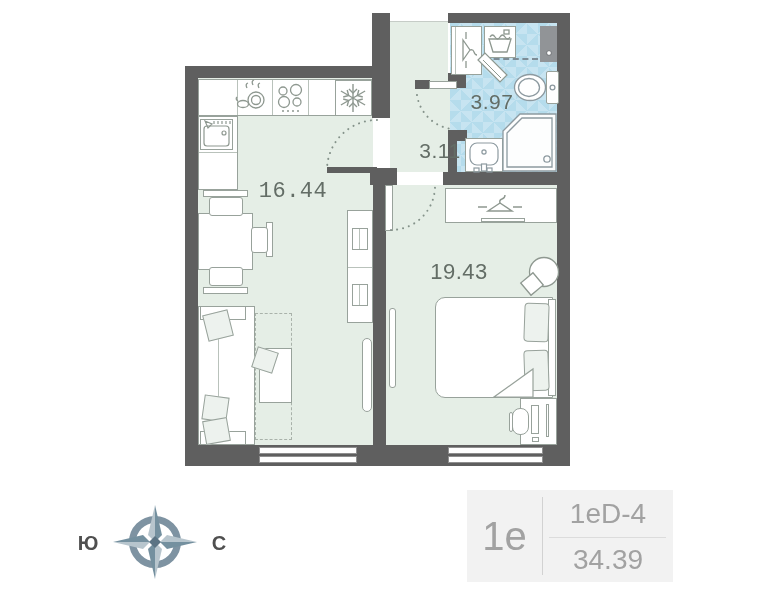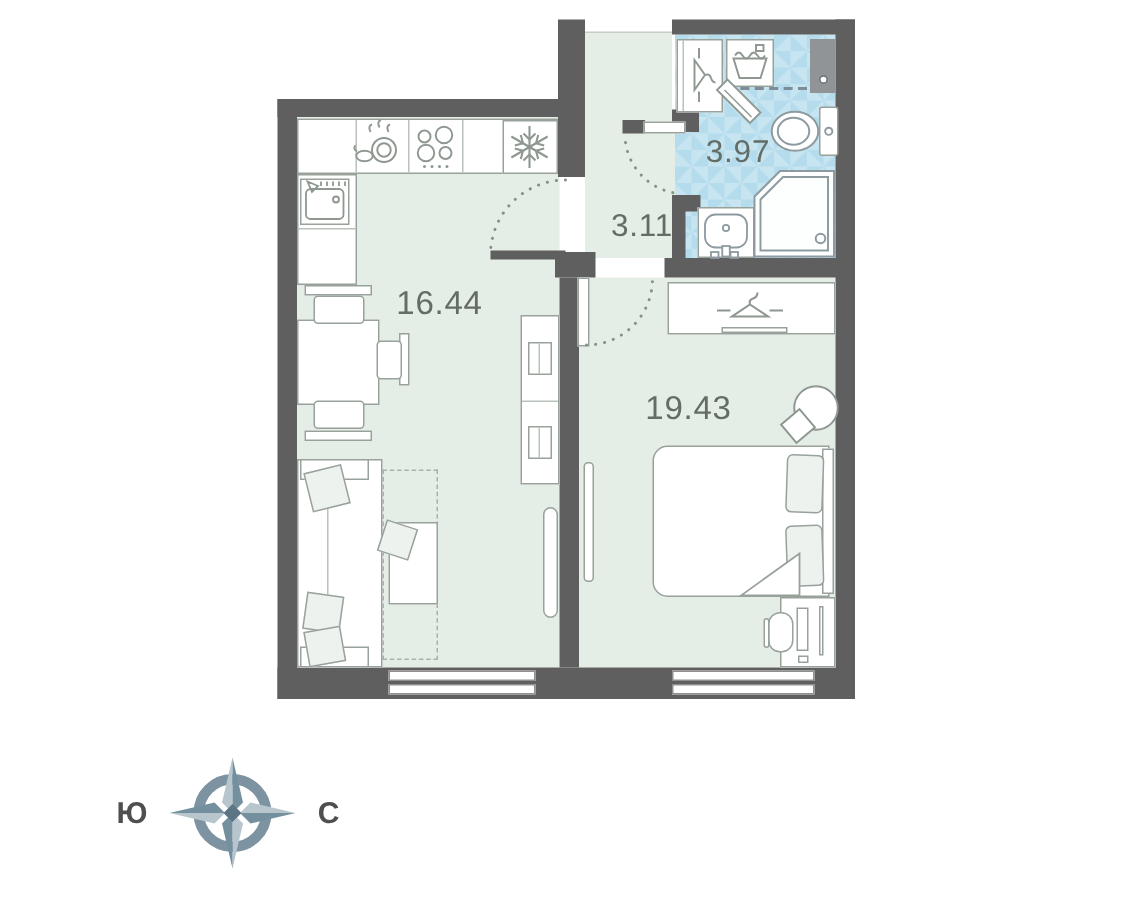--- a/index.html
+++ b/index.html
@@ -232,22 +232,29 @@
         <polygon points="197,542 167,549 160,542" fill="#74909f"></polygon>
         <polygon points="155,579 162,549 155,542" fill="#b7c5cd"></polygon>
         <polygon points="155,579 148,549 155,542" fill="#74909f"></polygon>
         <polygon points="113,542 143,549 150,542" fill="#b7c5cd"></polygon>
         <polygon points="113,542 143,535 150,542" fill="#74909f"></polygon>
         <polygon points="155,536 161,542 155,548 149,542" fill="#5c7484"></polygon>
       </g>
     </g>
   </svg>
 
-  <div class="abs lbl" style="left:293px;top:202px;">16.44</div>
-  <div class="abs lbl" style="left:428px;top:151px;font-size:21px;">3.11</div>
+  <div class="abs lbl" style="left:293px;top:191px;font-family:Liberation Mono, monospace;">16.44</div>
+  <div class="abs lbl" style="left:440px;top:151px;font-size:21px;">3.11</div>
   <div class="abs lbl" style="left:492px;top:102px;font-size:21px;">3.97</div>
   <div class="abs lbl" style="left:459px;top:272px;">19.43</div>
 
   <div class="abs cmp-lbl" style="left:88px;top:543px;">Ю</div>
   <div class="abs cmp-lbl" style="left:219px;top:543px;">С</div>
 
+  <div class="abs legend">
+    <div class="big">1е</div>
+    <div class="vdiv"></div>
+    <div class="t1">1eD-4</div>
+    <div class="hdiv"></div>
+    <div class="t2">34.39</div>
+  </div>
 
 </div>
 
 </body></html>

